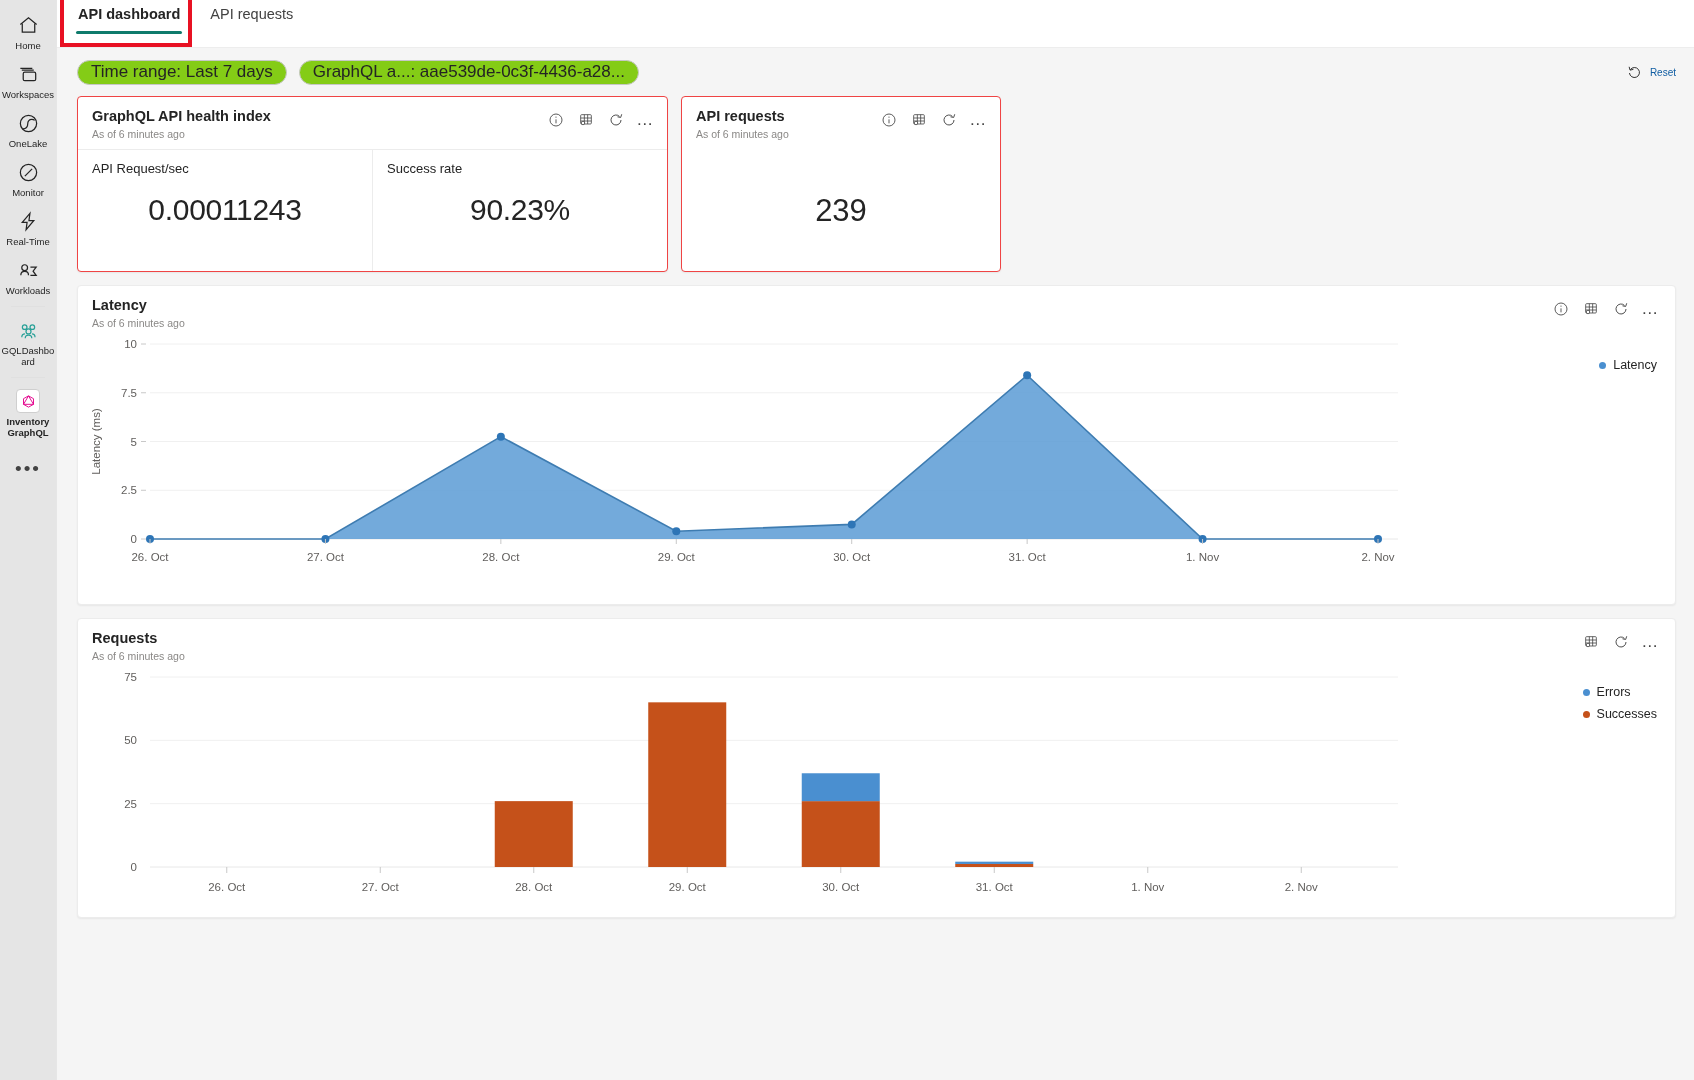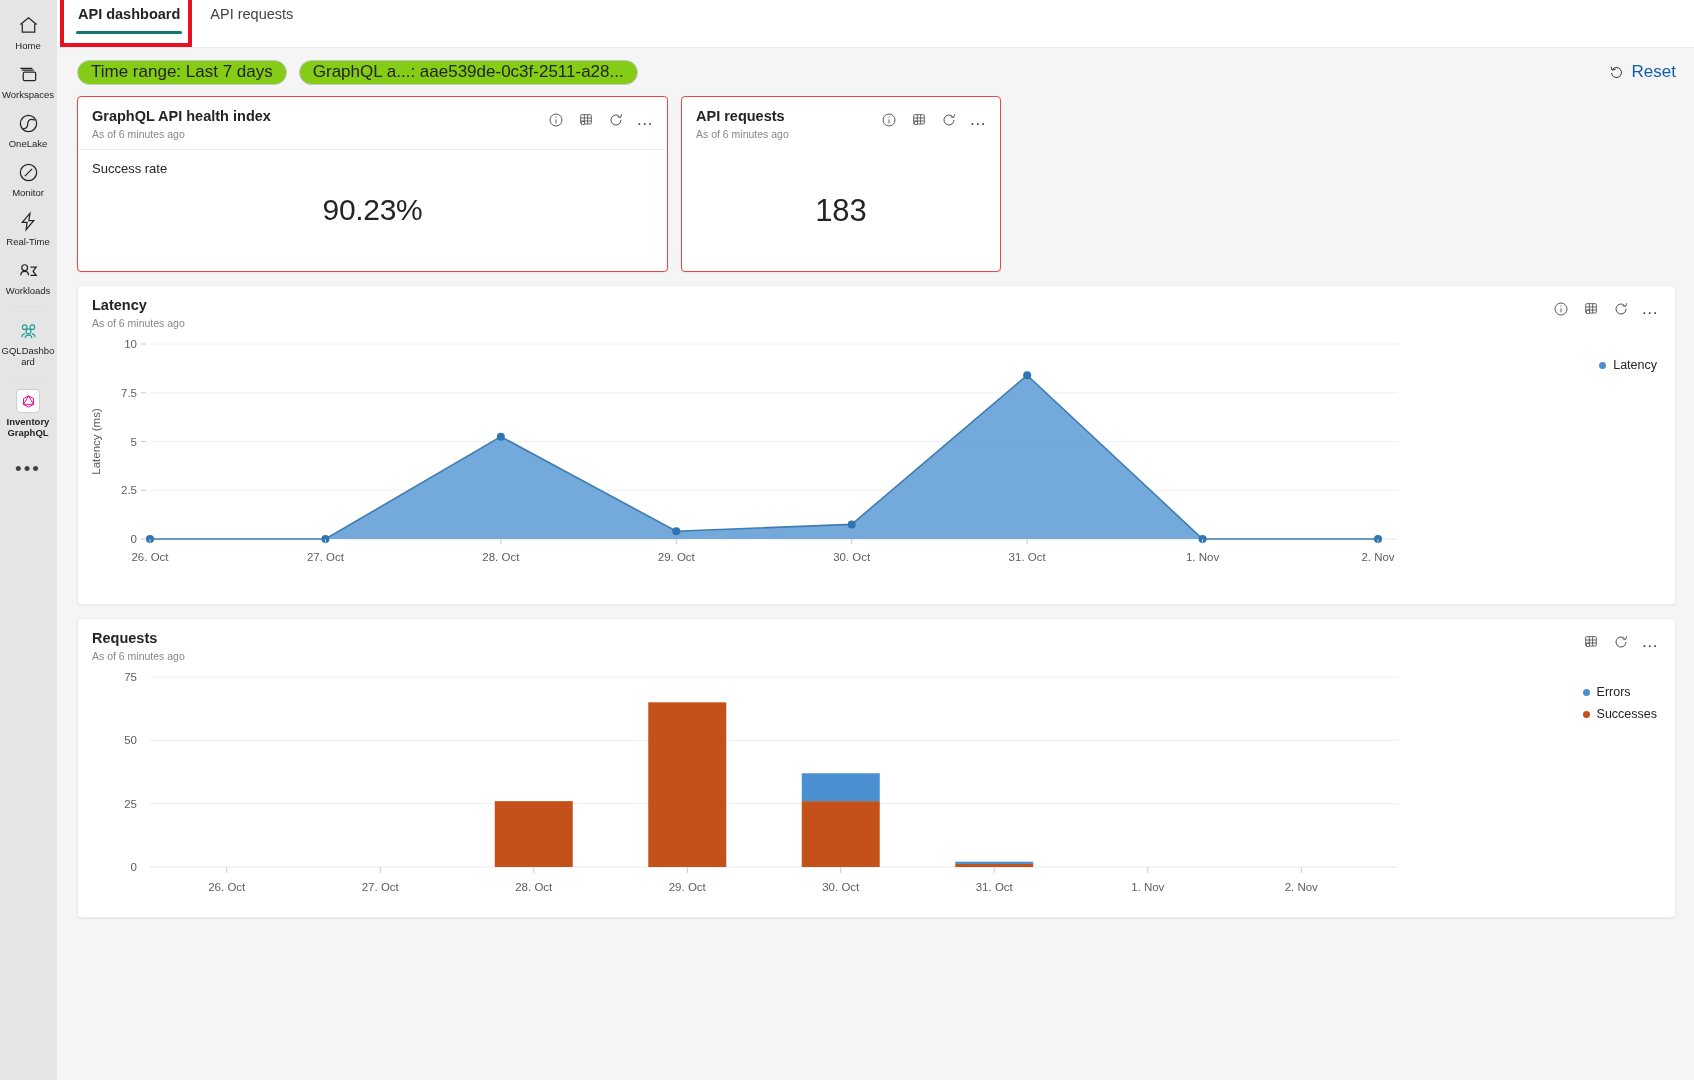--- a/index.html
+++ b/index.html
@@ -78,21 +78,21 @@
   .pill {
     border: 1px solid #c7c7c7; border-radius: 13px;
     height: 25px; padding: 0 13px;
     display: flex; align-items: center;
     font-size: 17px; color: #242424; background: #84cc16;
     margin-right: 12px; cursor: pointer; white-space: nowrap;
   }
   .spacer { flex: 1; }
   .reset-btn {
     display: flex; align-items: center; gap: 7px; cursor: pointer;
-    font-size: 17px; color: #115ea3;
+    font-size: 10px; color: #115ea3;
   }
   .reset-ico { width: 16px; height: 16px; color: #242424; display:flex; }
 
   
   .cards-row { display: flex; gap: 13px; padding: 0 18px 0 20px; }
   .card {
     background: #fff; border: 1px solid #ef4444; border-radius: 4px;
     box-shadow: 0 1px 2px rgba(0,0,0,0.06);
   }
   .card-head {
@@ -256,21 +256,21 @@
       <div class="tab">
         <span class="tab-label">API requests</span>
       </div>
       <div class="redbox"></div>
     </div>
 
     <div class="content">
 
       <div class="filterbar">
         <div class="pill">Time range: Last 7 days</div>
-        <div class="pill">GraphQL a...: aae539de-0c3f-2511-a28...</div>
+        <div class="pill">GraphQL a...: aae539de-0c3f-4436-a28...</div>
         <div class="spacer"></div>
         <div class="reset-btn">
           <span class="reset-ico">
             <svg width="16" height="16" viewBox="0 0 24 24" fill="none" stroke="currentColor" stroke-width="1.4">
               <path d="M5 8.5a7.5 7.5 0 1 1-1.3 5"></path>
                 <path d="M3.2 4.2 4.6 9.2 9.6 8"></path>
             </svg>
           </span>
           <span>Reset</span>
         </div>
@@ -303,20 +303,24 @@
                 <svg width="16" height="16" viewBox="0 0 24 24" fill="none" stroke="currentColor" stroke-width="1.4">
                     <path d="M19.5 12a7.5 7.5 0 1 1-2.3-5.4"></path>
                     <path d="M20.6 3.4 19 8.2l-4.8-1"></path>
                   </svg>
               </span>
               <span class="act dots">…</span>
             </div>
           </div>
           <div class="kpi-strip">
             <div class="kpi">
+              <div class="kpi-label">API Request/sec</div>
+              <div class="kpi-value">0.00011243</div>
+            </div>
+            <div class="kpi">
               <div class="kpi-label">Success rate</div>
               <div class="kpi-value">90.23%</div>
             </div>
           </div>
         </div>
 
         <div class="card card-requests">
           <div class="card-head">
             <div class="card-titles">
               <div class="card-title">API requests</div>
@@ -340,21 +344,21 @@
               <span class="act">
                 <svg width="16" height="16" viewBox="0 0 24 24" fill="none" stroke="currentColor" stroke-width="1.4">
                     <path d="M19.5 12a7.5 7.5 0 1 1-2.3-5.4"></path>
                     <path d="M20.6 3.4 19 8.2l-4.8-1"></path>
                   </svg>
               </span>
               <span class="act dots">…</span>
             </div>
           </div>
           <div class="req-body">
-            <div class="req-value">183</div>
+            <div class="req-value">239</div>
           </div>
         </div>
       </div>
 
       <div class="panel" style="height:320px">
         <div class="panel-head">
           <div class="card-titles">
             <div class="card-title">Latency</div>
             <div class="card-sub">As of 6 minutes ago</div>
           </div>

